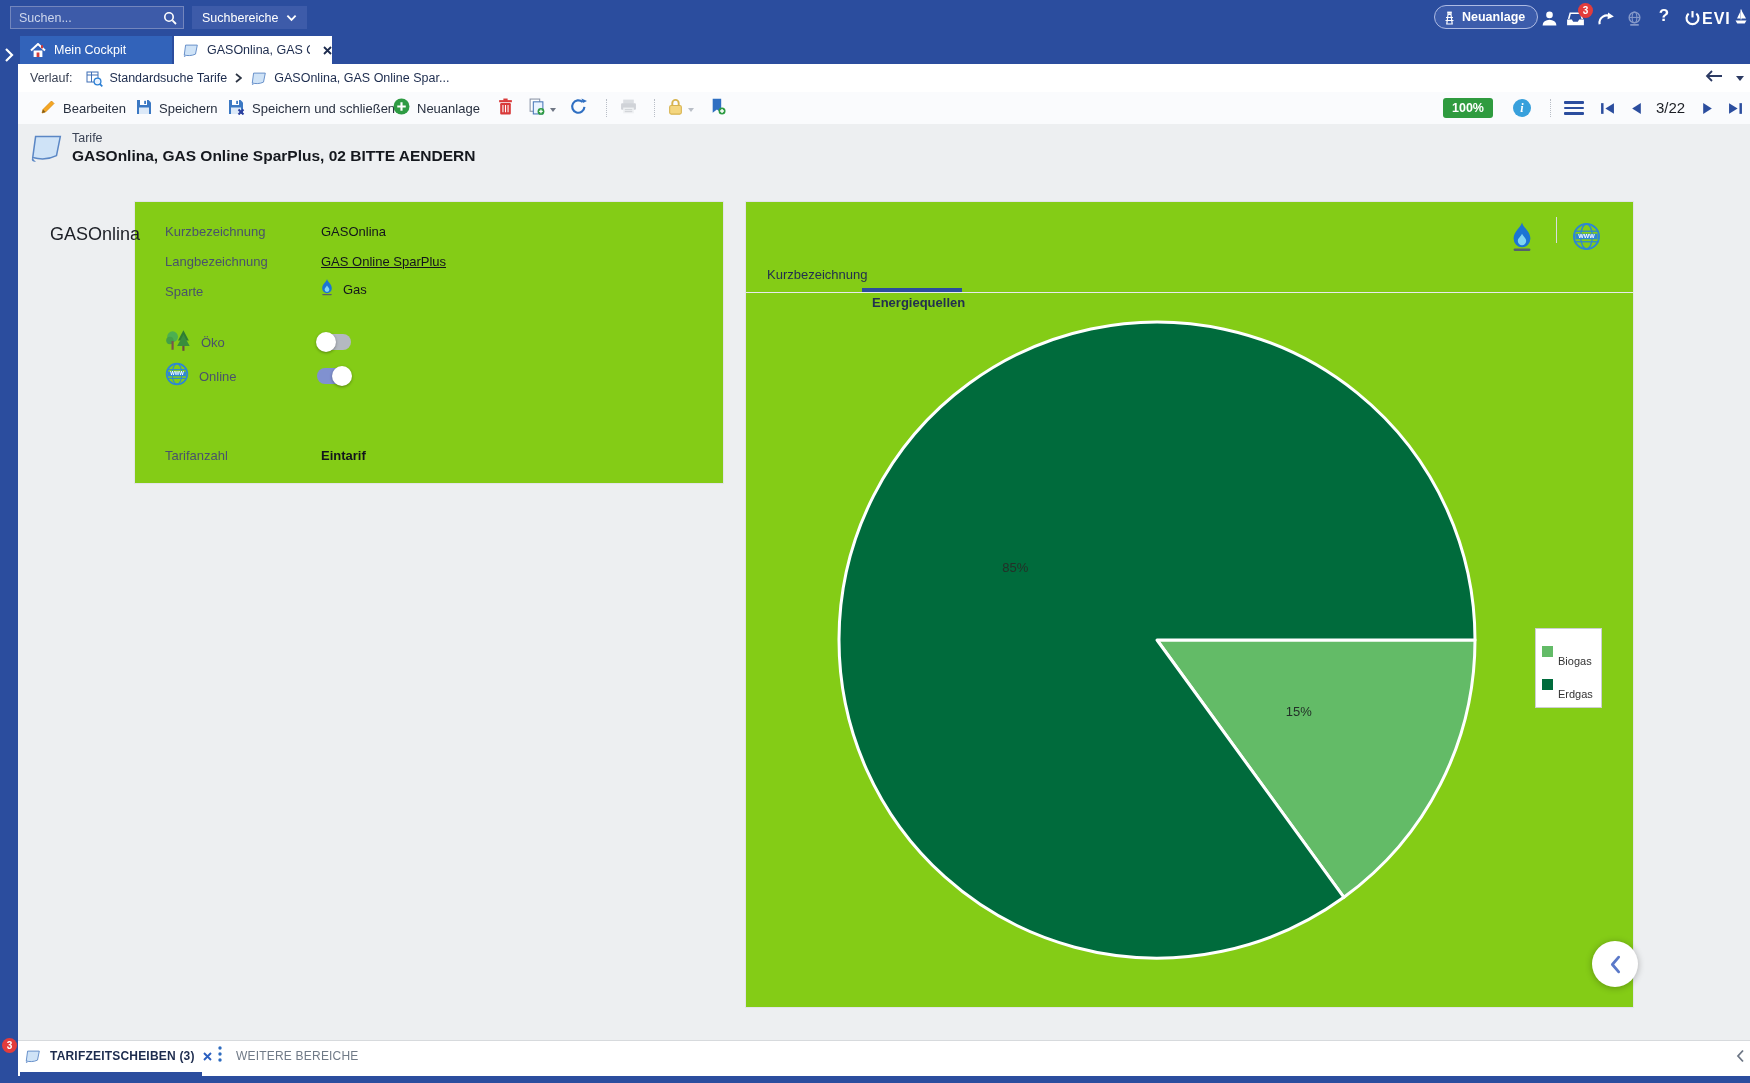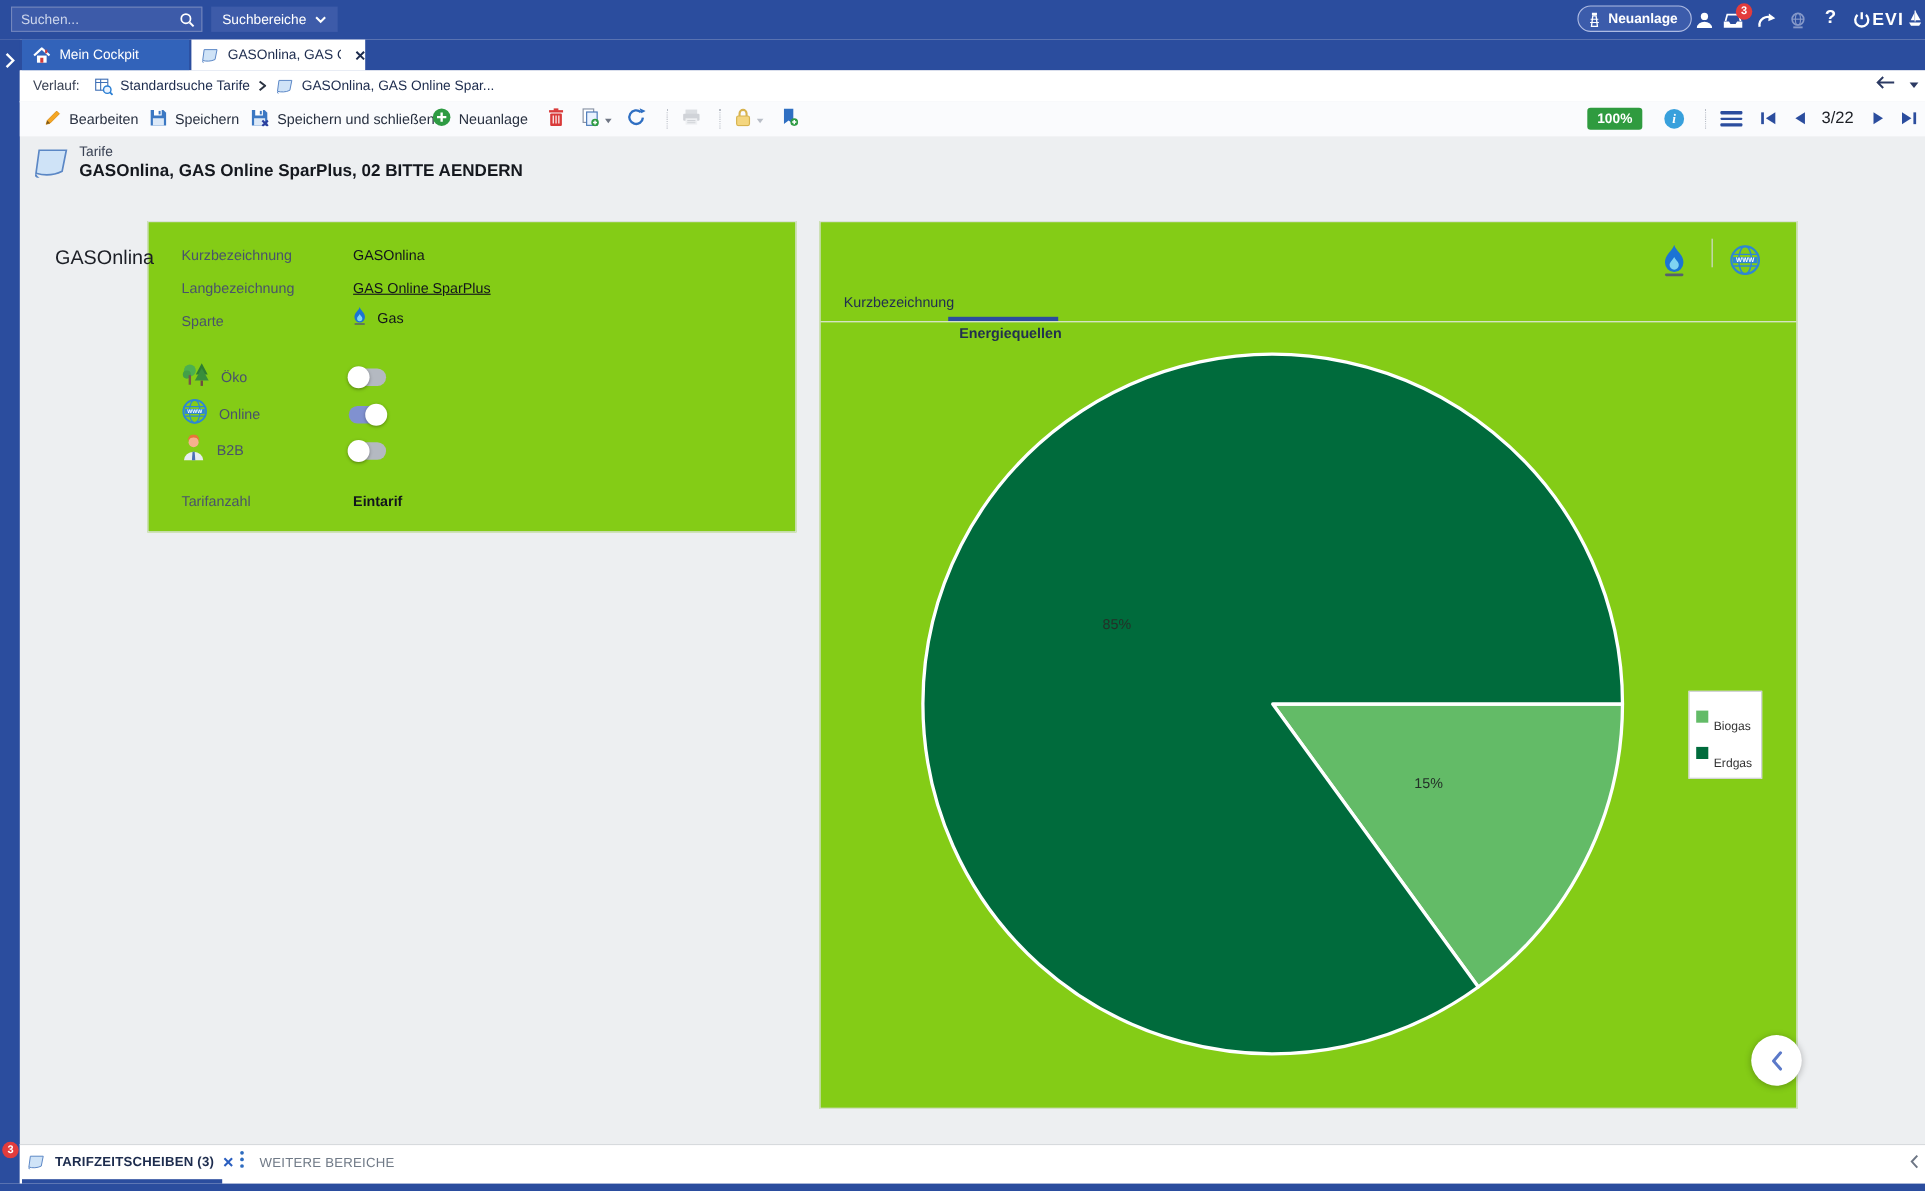--- a/index.html
+++ b/index.html
@@ -462,35 +462,20 @@
             <rect x="2.6" y="8.9" width="16.8" height="4.2" fill="#2e86d4"></rect>
             <text x="11" y="12.3" text-anchor="middle" font-size="4.4" font-weight="bold" fill="#fff" font-family="Liberation Sans, sans-serif">WWW</text>
           </svg>
       </span>
       <span class="f-label" style="width:108px;">Online</span>
       <span class="toggle on">
           <span class="knob"></span>
         </span>
     </div>
 
-    <div class="abs flex" style="left:30px;top:193px;gap:10px;width:300px;">
-      <span>
-        <svg width="22" height="24" viewBox="0 0 20 22">
-            <path d="M5.2,5.5 a4.8,4.8 0 0 1 9.6,0 c-1.2,-2 -2.8,-2.8 -4.8,-2.8 s-3.6,.8 -4.8,2.8" fill="#e8743a"></path>
-            <circle cx="10" cy="6.4" r="4.2" fill="#f6b08e"></circle>
-            <path d="M5.6,4.2 a4.2,4.2 0 0 1 8.8,0 c-1.2,-1.4 -2.6,-2 -4.4,-2 s-3.2,.6 -4.4,2" fill="#e8743a"></path>
-            <path d="M2,21.5 a8,7.2 0 0 1 16,0 z" fill="#e8ecf0"></path>
-            <path d="M9.1,14.4 h1.8 l.5,7.1 h-2.8 z" fill="#4a6fb5"></path>
-          </svg>
-      </span>
-      <span class="f-label" style="width:110px;">B2B</span>
-      <span class="toggle">
-          <span class="knob"></span>
-        </span>
-    </div>
 
     <div class="abs f-label" style="left:30px;top:246px;">Tarifanzahl</div>
     <div class="abs f-value f-strong" style="left:186px;top:246px;">Eintarif</div>
   </div>
 
   <div class="abs card panel-card"></div>
   <div class="abs panel-title">GASOnlina</div>
 
   <div class="abs" style="left:1508px;top:221px;">
     <svg width="28" height="31" viewBox="0 0 20 22">

